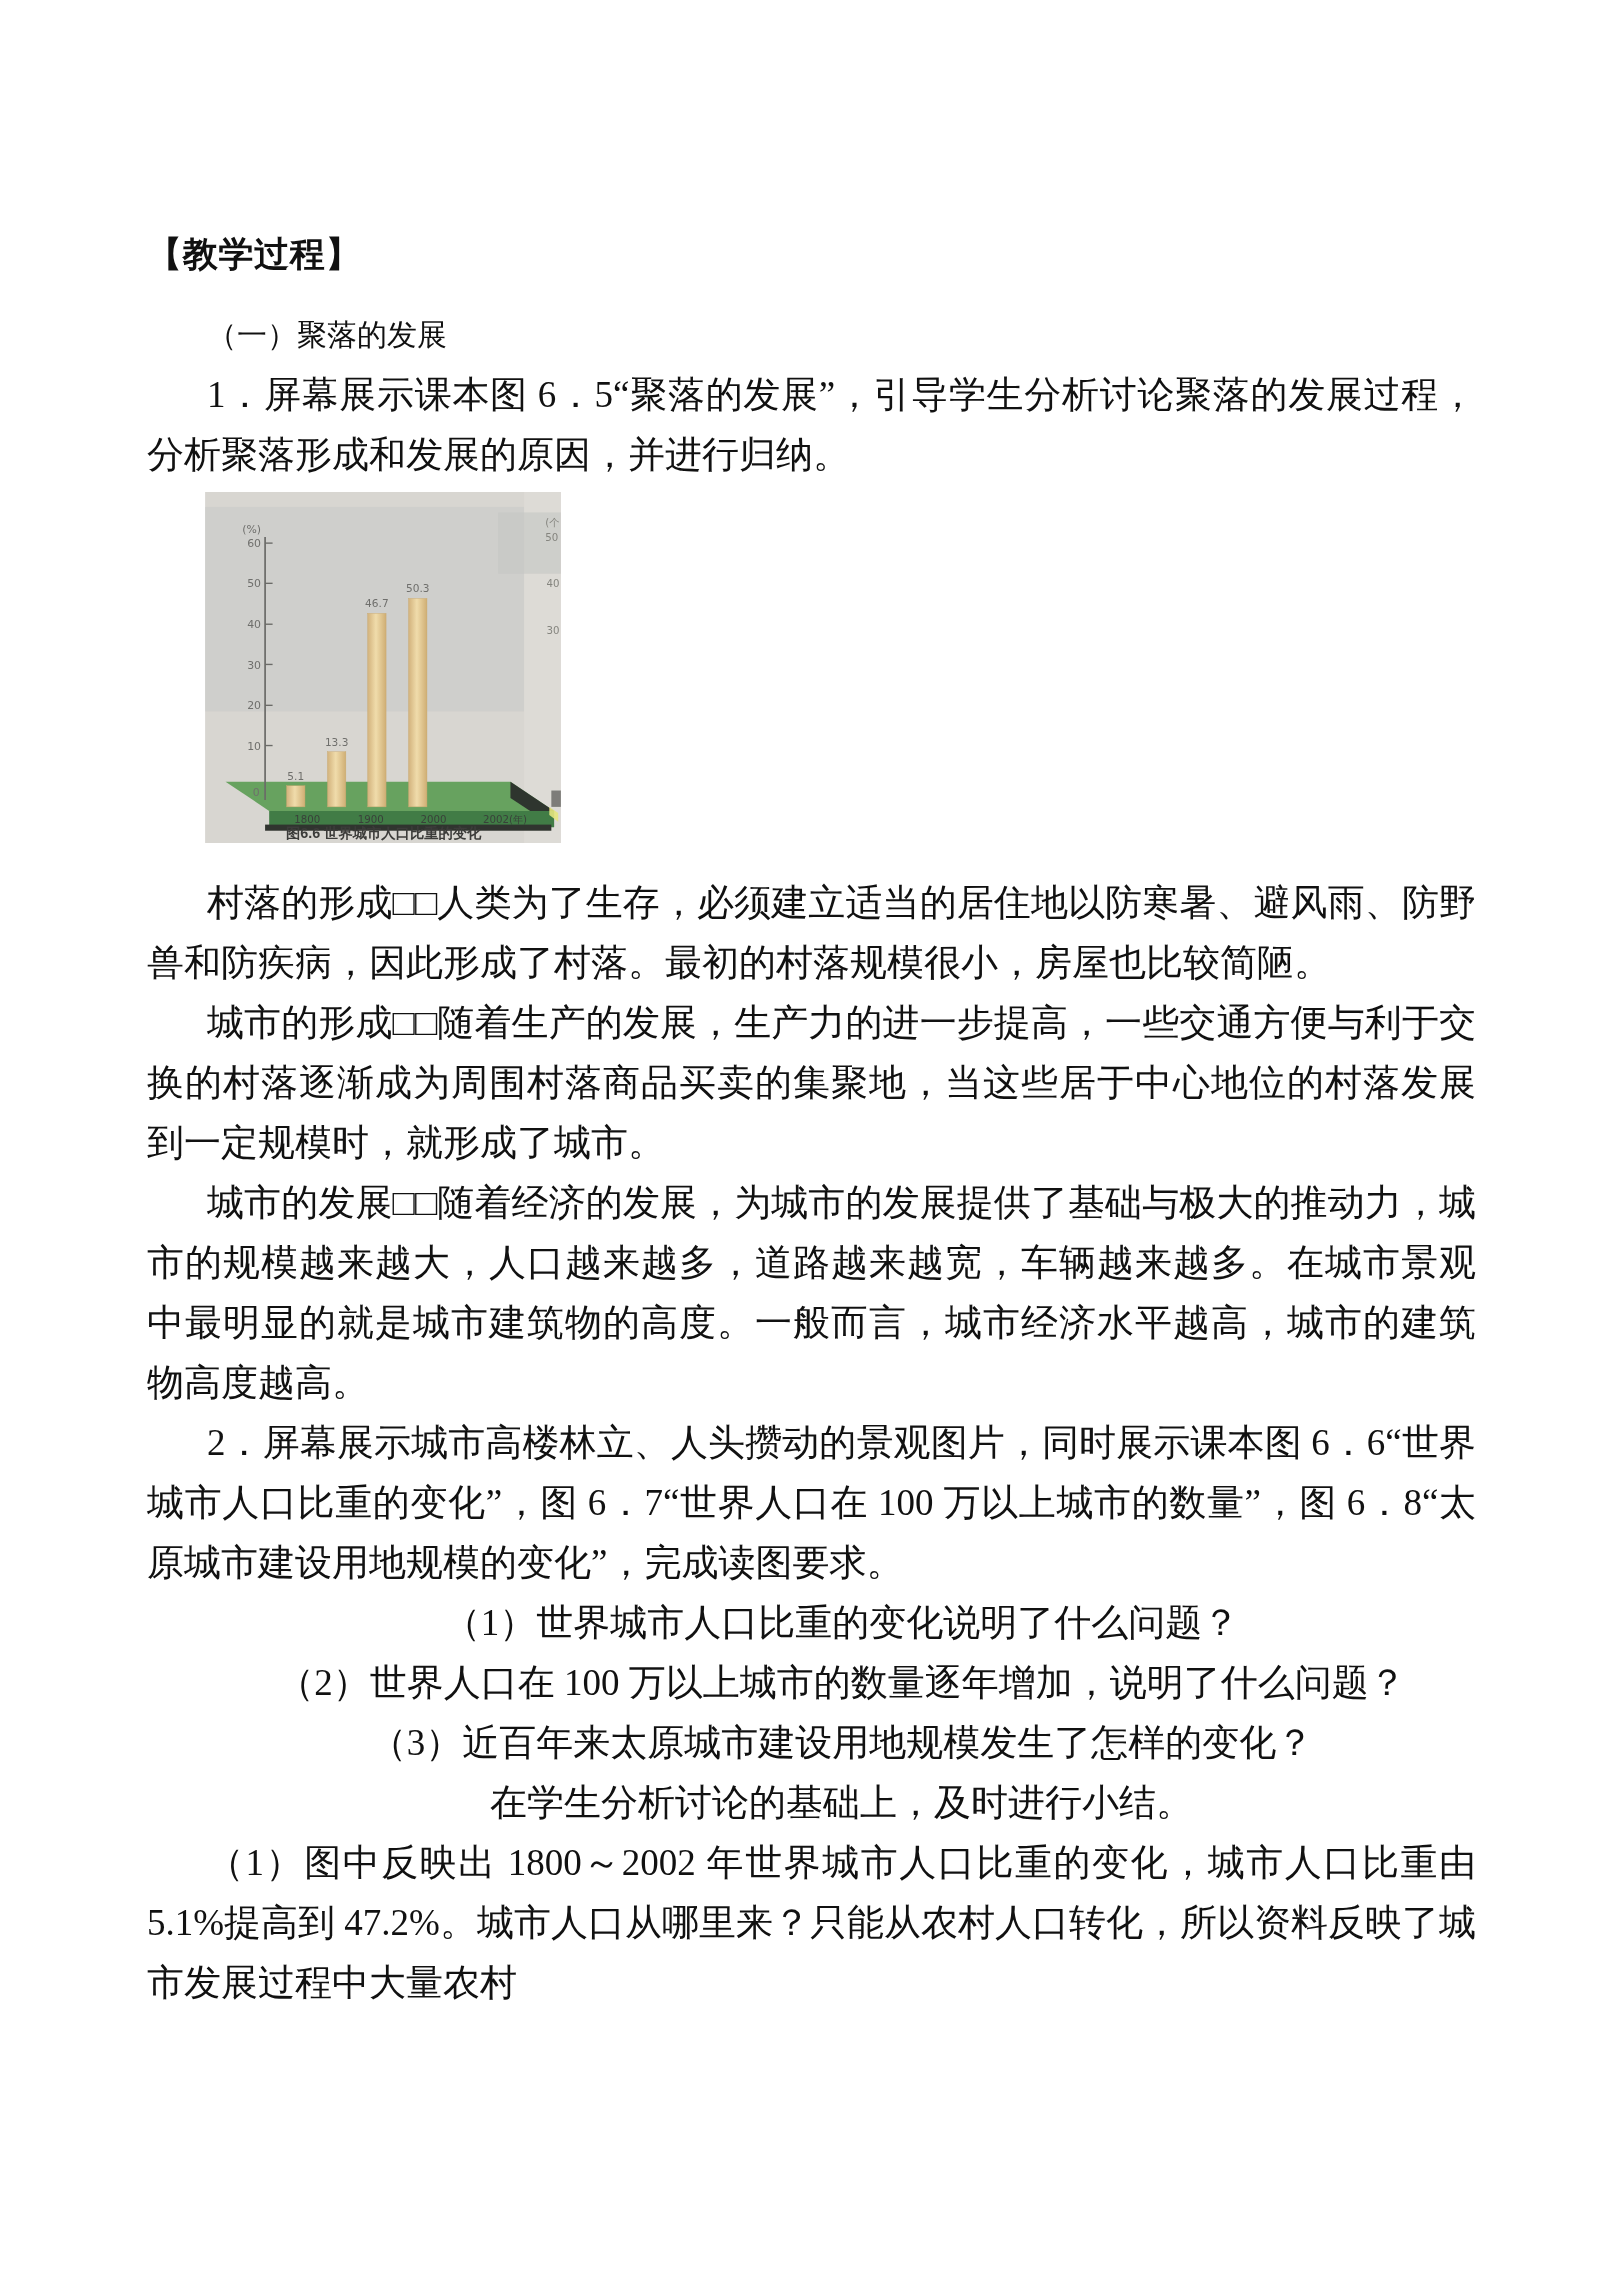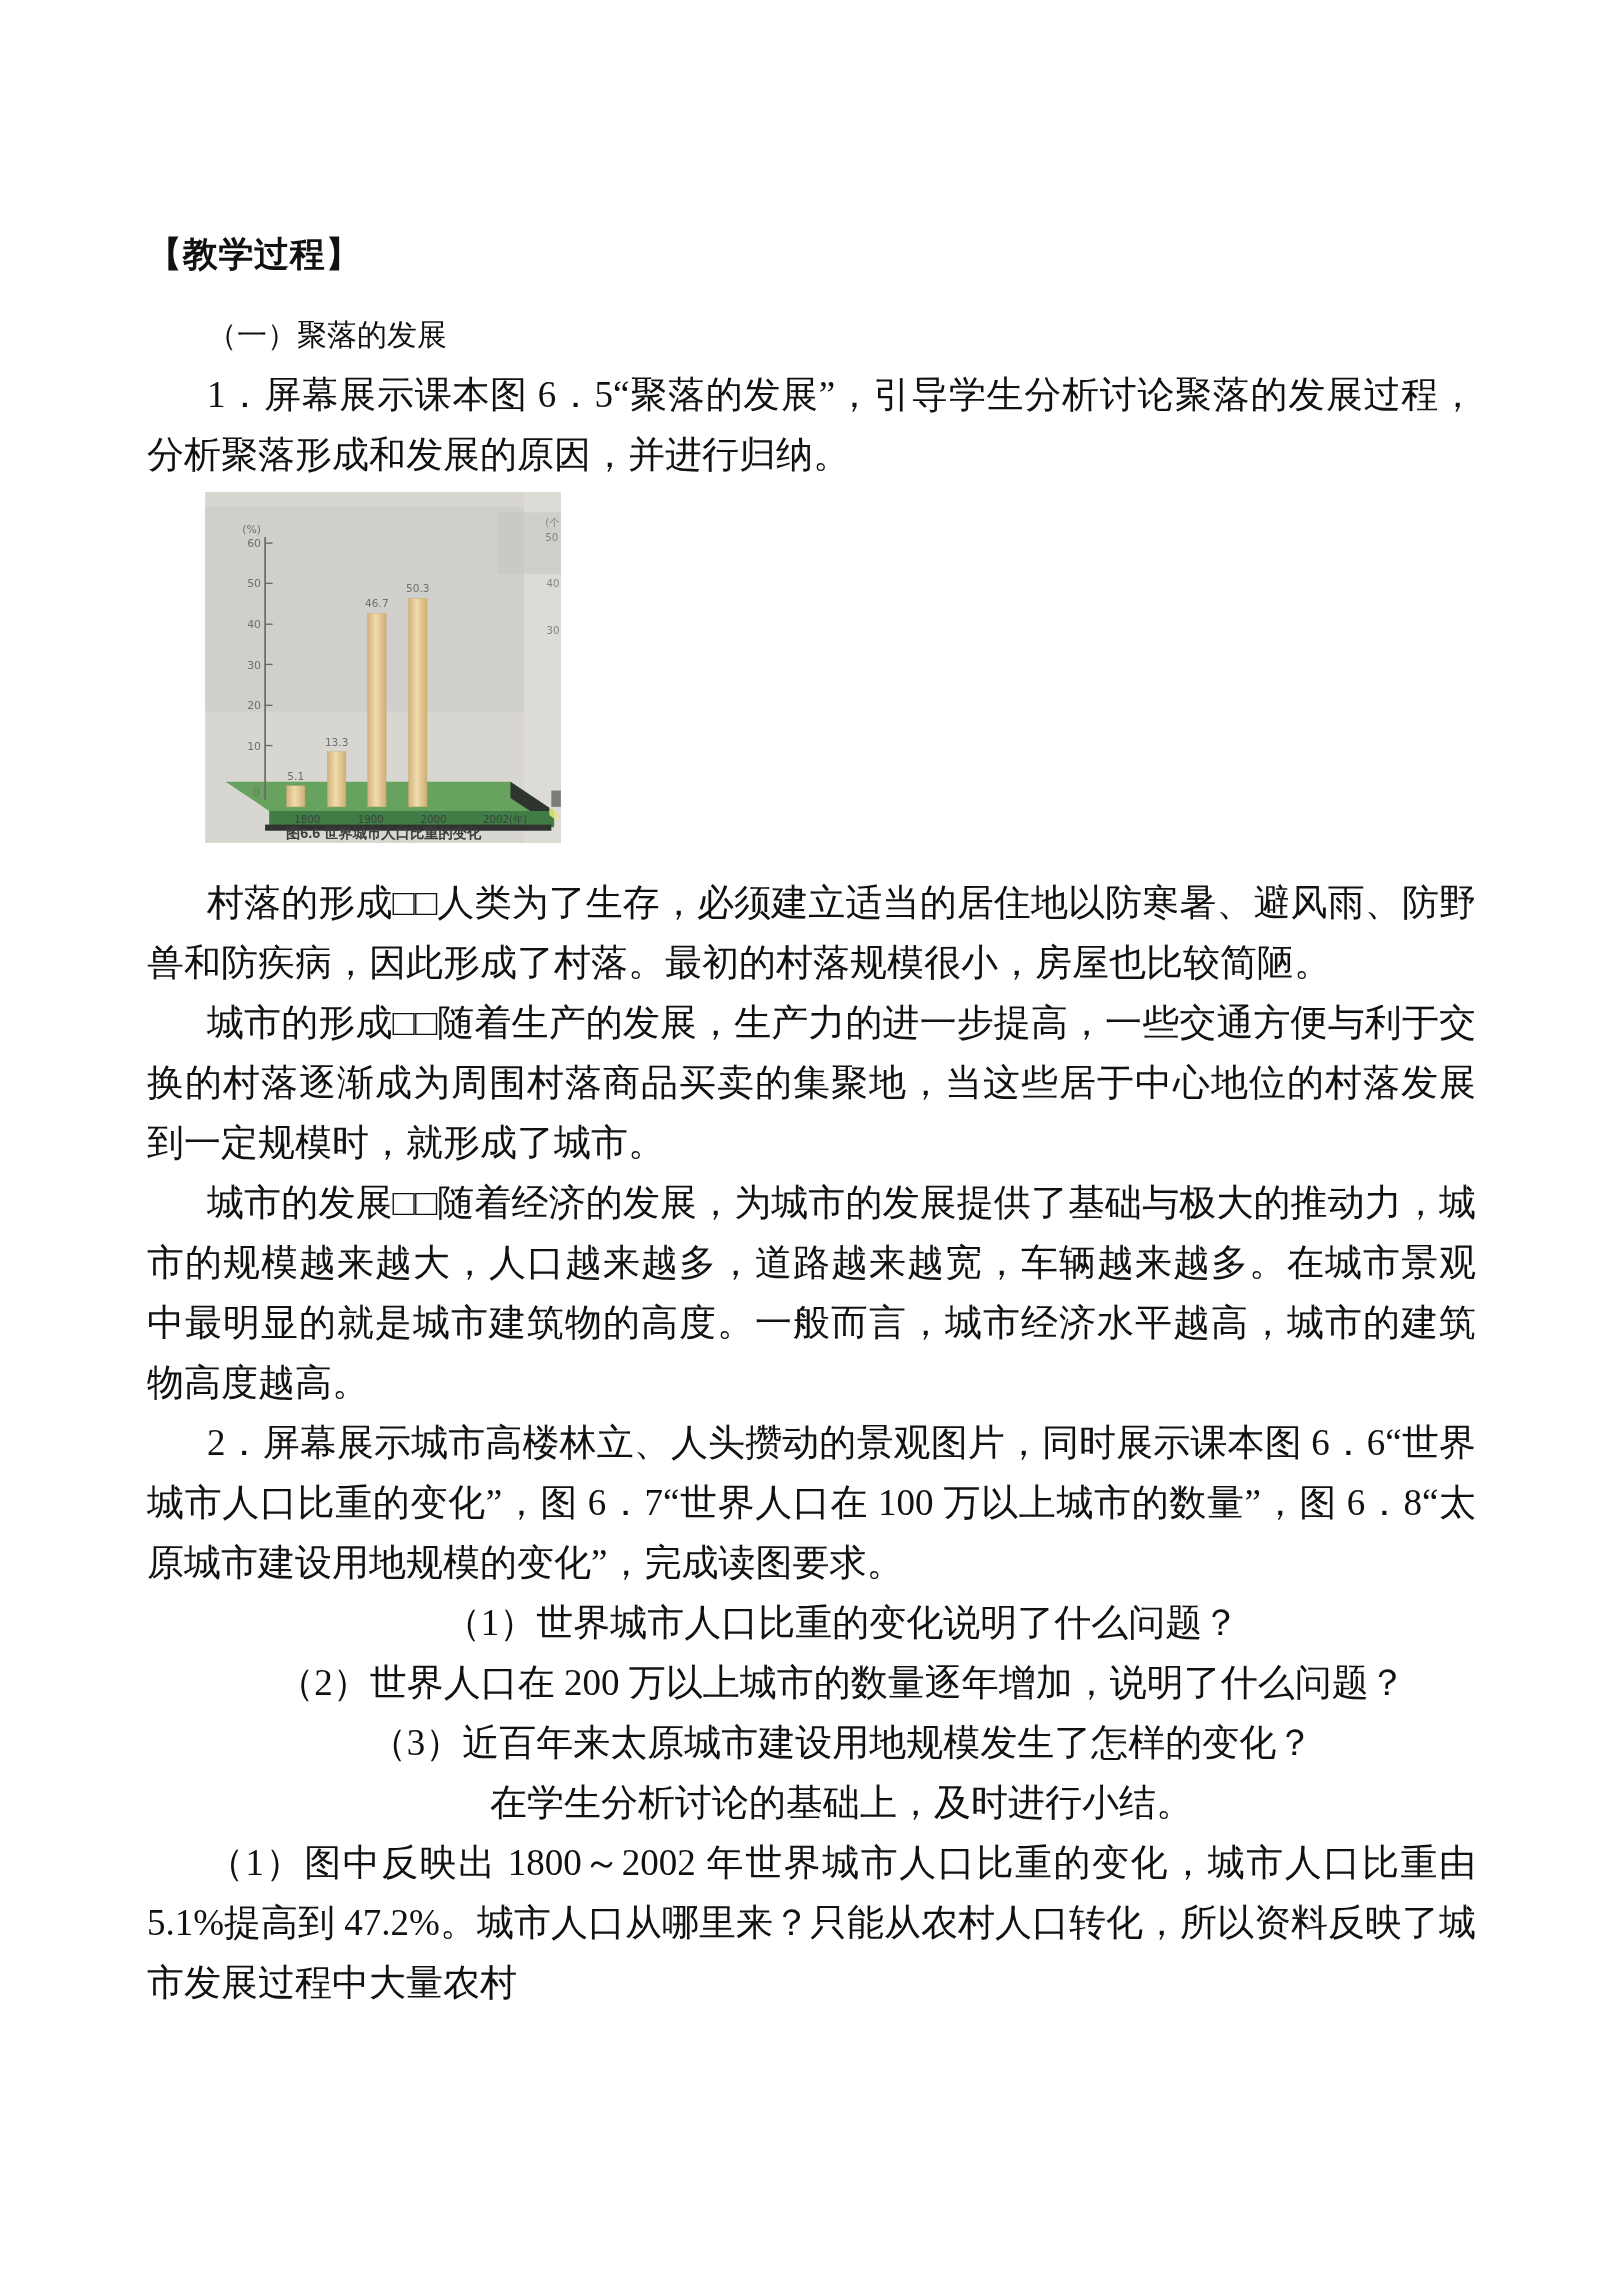--- a/index.html
+++ b/index.html
@@ -136,21 +136,21 @@
 
         <text x="262" y="507" font-size="21" font-weight="bold" fill="#3c3c3a" text-anchor="middle" font-family="Liberation Sans, DejaVu Sans, sans-serif">图6.6  世界城市人口比重的变化</text>
       </svg>
     </div>
 
     <p class="body-par">村落的形成□□人类为了生存，必须建立适当的居住地以防寒暑、避风雨、防野兽和防疾病，因此形成了村落。最初的村落规模很小，房屋也比较简陋。</p>
     <p class="body-par">城市的形成□□随着生产的发展，生产力的进一步提高，一些交通方便与利于交换的村落逐渐成为周围村落商品买卖的集聚地，当这些居于中心地位的村落发展到一定规模时，就形成了城市。</p>
     <p class="body-par">城市的发展□□随着经济的发展，为城市的发展提供了基础与极大的推动力，城市的规模越来越大，人口越来越多，道路越来越宽，车辆越来越多。在城市景观中最明显的就是城市建筑物的高度。一般而言，城市经济水平越高，城市的建筑物高度越高。</p>
     <p class="body-par">2．屏幕展示城市高楼林立、人头攒动的景观图片，同时展示课本图 6．6“世界城市人口比重的变化”，图 6．7“世界人口在 100 万以上城市的数量”，图 6．8“太原城市建设用地规模的变化”，完成读图要求。</p>
     <p class="body-par no-just">（1）世界城市人口比重的变化说明了什么问题？</p>
-    <p class="body-par no-just">（2）世界人口在 200 万以上城市的数量逐年增加，说明了什么问题？</p>
+    <p class="body-par no-just">（2）世界人口在 100 万以上城市的数量逐年增加，说明了什么问题？</p>
     <p class="body-par no-just">（3）近百年来太原城市建设用地规模发生了怎样的变化？</p>
     <p class="body-par no-just">在学生分析讨论的基础上，及时进行小结。</p>
     <p class="body-par">（1）图中反映出 1800～2002 年世界城市人口比重的变化，城市人口比重由 5.1%提高到 47.2%。城市人口从哪里来？只能从农村人口转化，所以资料反映了城市发展过程中大量农村</p>
 
   </div>
 
 </div>
 
 
 </body></html>

